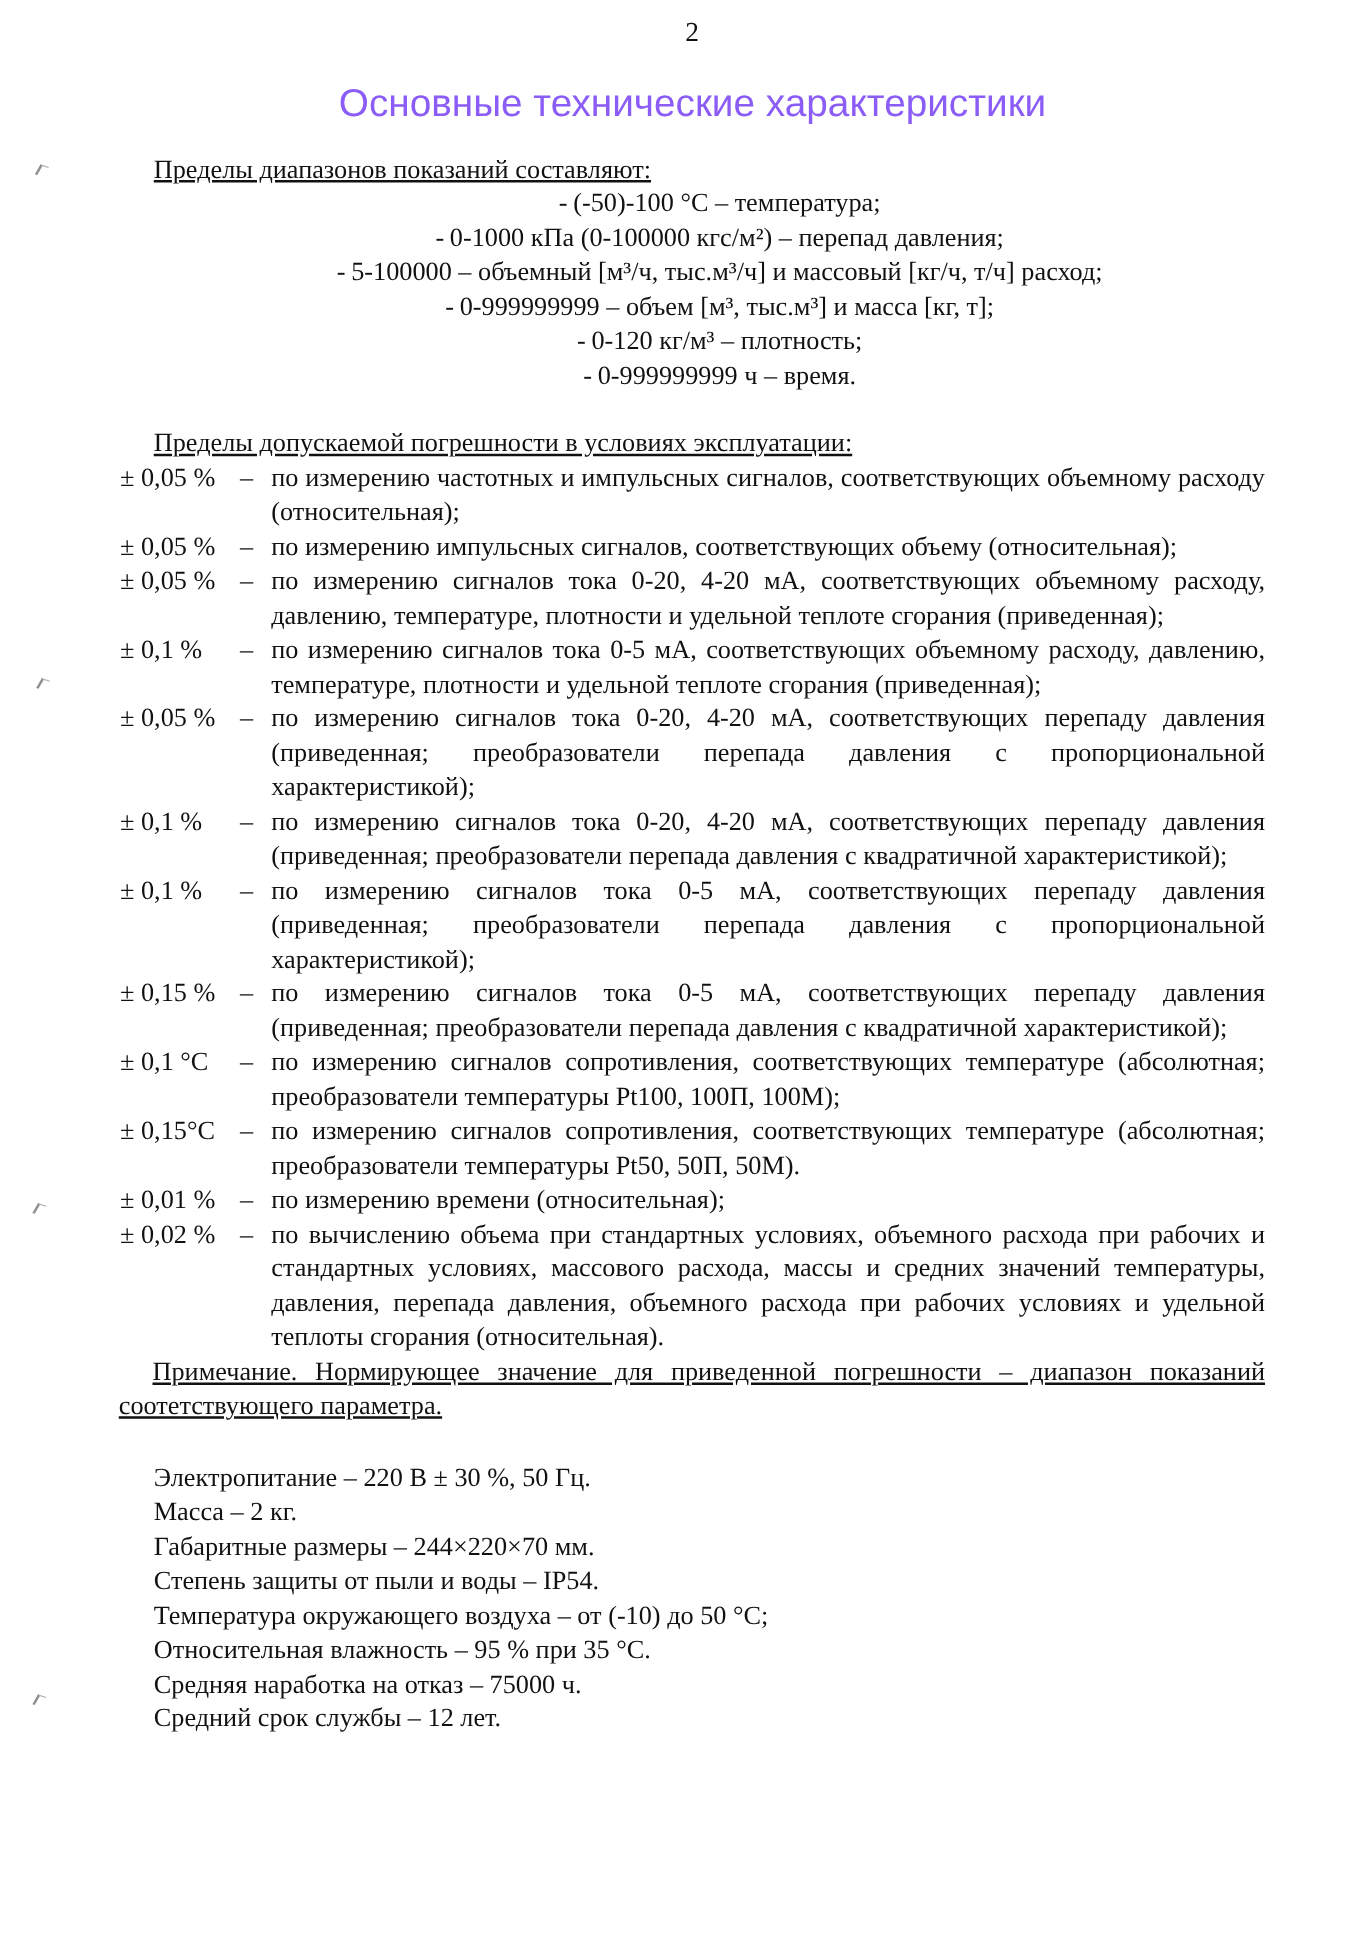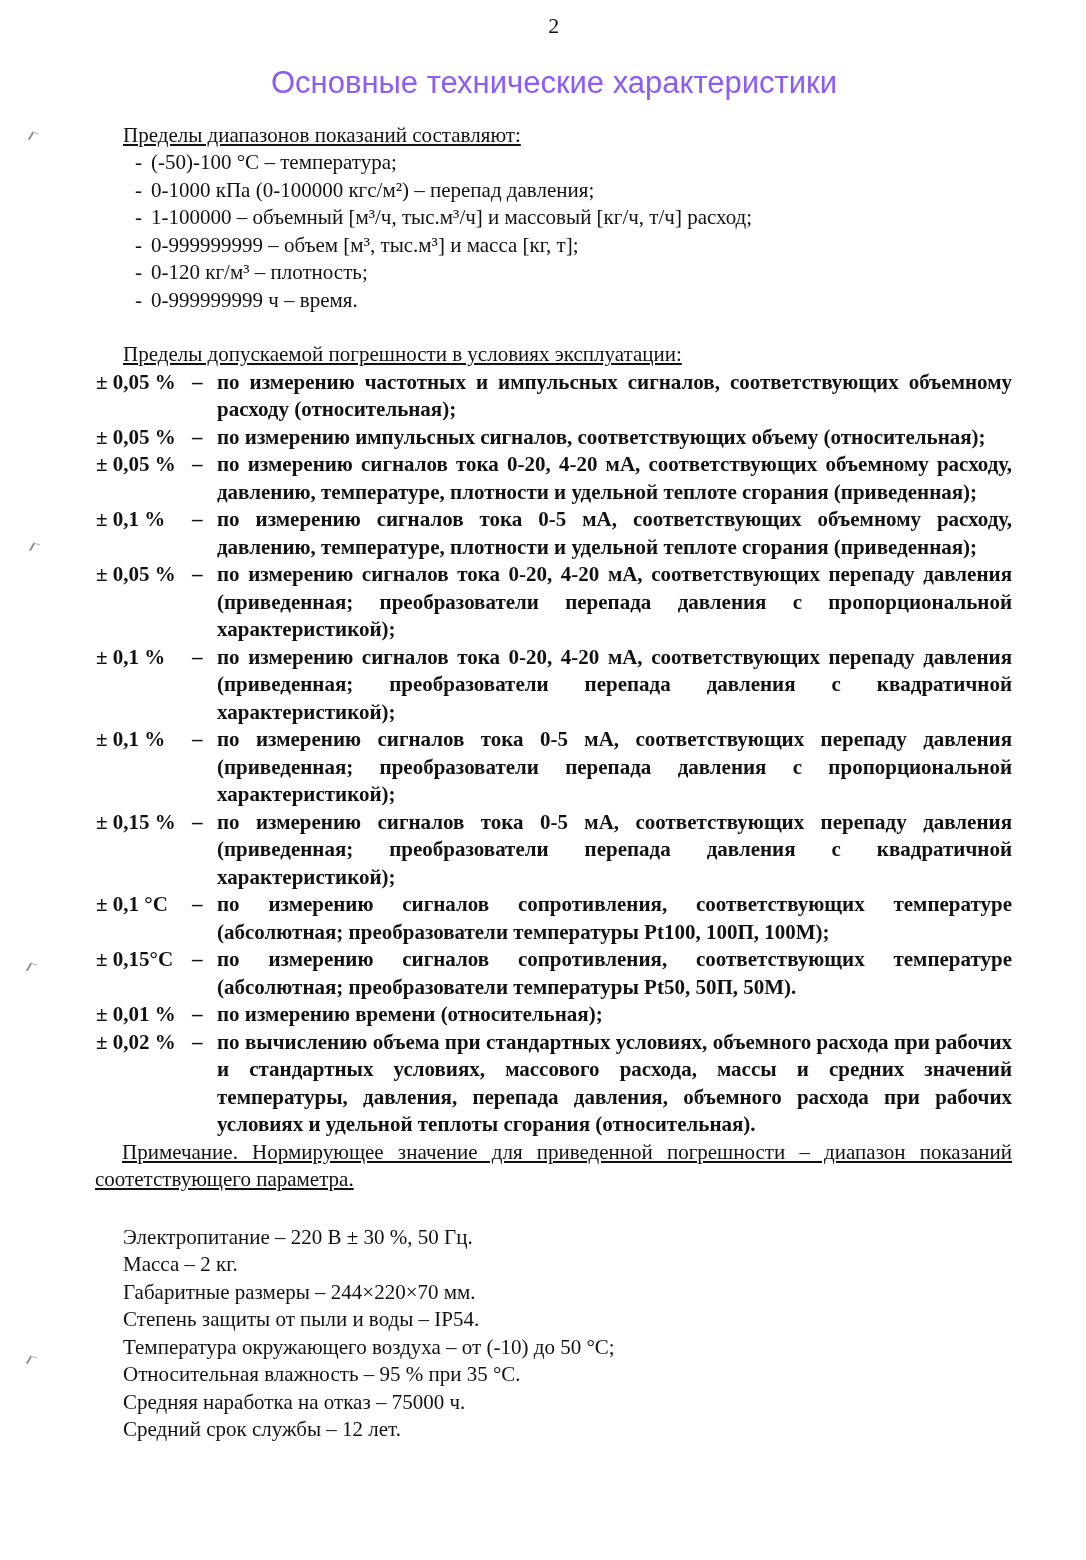--- a/index.html
+++ b/index.html
@@ -40,32 +40,32 @@
   }
   .indent {
     text-indent: 27px;
   }
   .ranges-intro {
     margin-top: 22px;
   }
   .range-line {
     margin-left: 39px;
     white-space: nowrap;
+    text-align: center;
   }
   .range-bullet {
     display: inline-block;
     width: 16px;
   }
   .errors-intro {
     margin-top: 27px;
   }
   .err-row {
     display: flex;
     align-items: flex-start;
-    font-weight: bold;
   }
   .err-val {
     flex: 0 0 96px;
     white-space: nowrap;
   }
   .err-dash {
     flex: 0 0 25px;
   }
   .err-text {
     flex: 1 1 auto;
@@ -117,21 +117,21 @@
       <div class="range-line">
         <span class="range-bullet">-</span><span>(-50)-100 °С – температура;</span>
       </div>
 
 
       <div class="range-line">
         <span class="range-bullet">-</span><span>0-1000 кПа (0-100000 кгс/м²) – перепад давления;</span>
       </div>
 
       <div class="range-line">
-        <span class="range-bullet">-</span><span>1-100000 – объемный [м³/ч, тыс.м³/ч] и массовый [кг/ч, т/ч] расход;</span>
+        <span class="range-bullet">-</span><span>5-100000 – объемный [м³/ч, тыс.м³/ч] и массовый [кг/ч, т/ч] расход;</span>
       </div>
 
       <div class="range-line">
         <span class="range-bullet">-</span><span>0-999999999 – объем [м³, тыс.м³] и масса [кг, т];</span>
       </div>
 
       <div class="range-line">
         <span class="range-bullet">-</span><span>0-120 кг/м³ – плотность;</span>
       </div>
 

